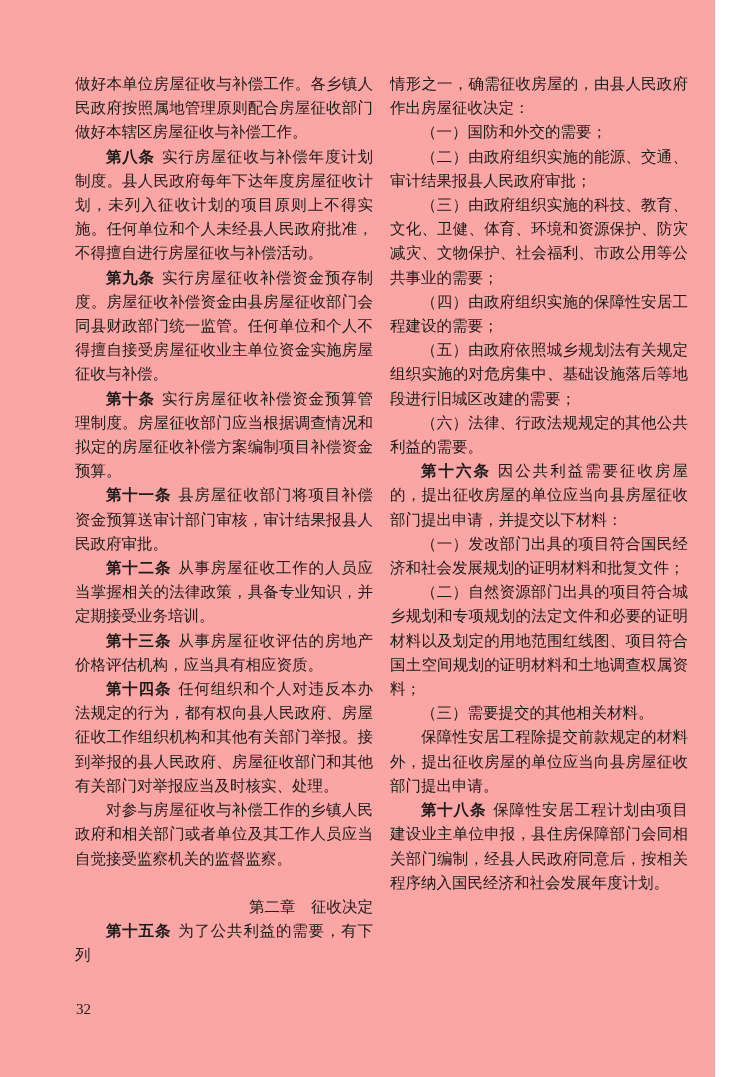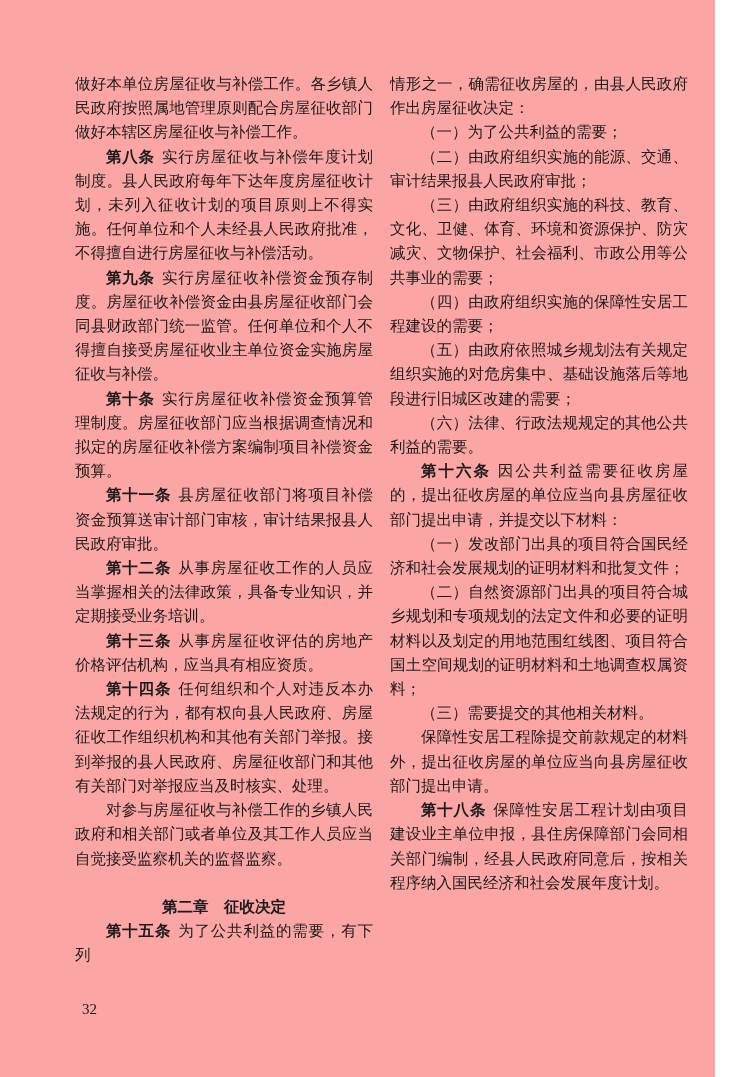--- a/index.html
+++ b/index.html
@@ -31,36 +31,35 @@
     font-size: 15.5px;
     line-height: 24.2px;
     text-align: justify;
     text-justify: inter-character;
     word-break: break-all;
   }
   .column p.flush { text-indent: 0; }
   .column p.indent { text-indent: 2em; }
   .column p.chapter {
     text-indent: 0;
-    text-align: center;
-    font-weight: bold;
+    text-align: right;
+    font-weight: normal;
     margin-top: 24.2px;
   }
   .lead {
     font-weight: bold;
     margin-right: 0.45em;
   }
   .page-number {
     position: absolute;
     left: 76px;
     top: 999px;
     font-size: 15px;
     line-height: 20px;
     color: #1b1b1b;
-    margin-left: 6px;
   }
 </style>
 </head>
 <body>
 
 <div class="page">
   <div class="columns">
     <div class="column" id="col-left">
         <p class="flush">做好本单位房屋征收与补偿工作。各乡镇人民政府按照属地管理原则配合房屋征收部门做好本辖区房屋征收与补偿工作。</p>
         <p class="indent"><span class="lead">第八条</span><span>实行房屋征收与补偿年度计划制度。县人民政府每年下达年度房屋征收计划，未列入征收计划的项目原则上不得实施。任何单位和个人未经县人民政府批准，不得擅自进行房屋征收与补偿活动。</span></p>
@@ -69,21 +68,21 @@
         <p class="indent"><span class="lead">第十一条</span><span>县房屋征收部门将项目补偿资金预算送审计部门审核，审计结果报县人民政府审批。</span></p>
         <p class="indent"><span class="lead">第十二条</span><span>从事房屋征收工作的人员应当掌握相关的法律政策，具备专业知识，并定期接受业务培训。</span></p>
         <p class="indent"><span class="lead">第十三条</span><span>从事房屋征收评估的房地产价格评估机构，应当具有相应资质。</span></p>
         <p class="indent"><span class="lead">第十四条</span><span>任何组织和个人对违反本办法规定的行为，都有权向县人民政府、房屋征收工作组织机构和其他有关部门举报。接到举报的县人民政府、房屋征收部门和其他有关部门对举报应当及时核实、处理。</span></p>
         <p class="indent">对参与房屋征收与补偿工作的乡镇人民政府和相关部门或者单位及其工作人员应当自觉接受监察机关的监督监察。</p>
         <p class="chapter">第二章　征收决定</p>
         <p class="indent"><span class="lead">第十五条</span><span>为了公共利益的需要，有下列</span></p>
       </div>
     <div class="column" id="col-right">
         <p class="flush">情形之一，确需征收房屋的，由县人民政府作出房屋征收决定：</p>
-        <p class="indent">（一）为了公共利益的需要；</p>
+        <p class="indent">（一）国防和外交的需要；</p>
         <p class="indent">（二）由政府组织实施的能源、交通、审计结果报县人民政府审批；</p>
         <p class="indent">（三）由政府组织实施的科技、教育、文化、卫健、体育、环境和资源保护、防灾减灾、文物保护、社会福利、市政公用等公共事业的需要；</p>
         <p class="indent">（四）由政府组织实施的保障性安居工程建设的需要；</p>
         <p class="indent">（五）由政府依照城乡规划法有关规定组织实施的对危房集中、基础设施落后等地段进行旧城区改建的需要；</p>
         <p class="indent">（六）法律、行政法规规定的其他公共利益的需要。</p>
         <p class="indent"><span class="lead">第十六条</span><span>因公共利益需要征收房屋的，提出征收房屋的单位应当向县房屋征收部门提出申请，并提交以下材料：</span></p>
         <p class="indent">（一）发改部门出具的项目符合国民经济和社会发展规划的证明材料和批复文件；</p>
         <p class="indent">（二）自然资源部门出具的项目符合城乡规划和专项规划的法定文件和必要的证明材料以及划定的用地范围红线图、项目符合国土空间规划的证明材料和土地调查权属资料；</p>
         <p class="indent">（三）需要提交的其他相关材料。</p>
         <p class="indent">保障性安居工程除提交前款规定的材料外，提出征收房屋的单位应当向县房屋征收部门提出申请。</p>

